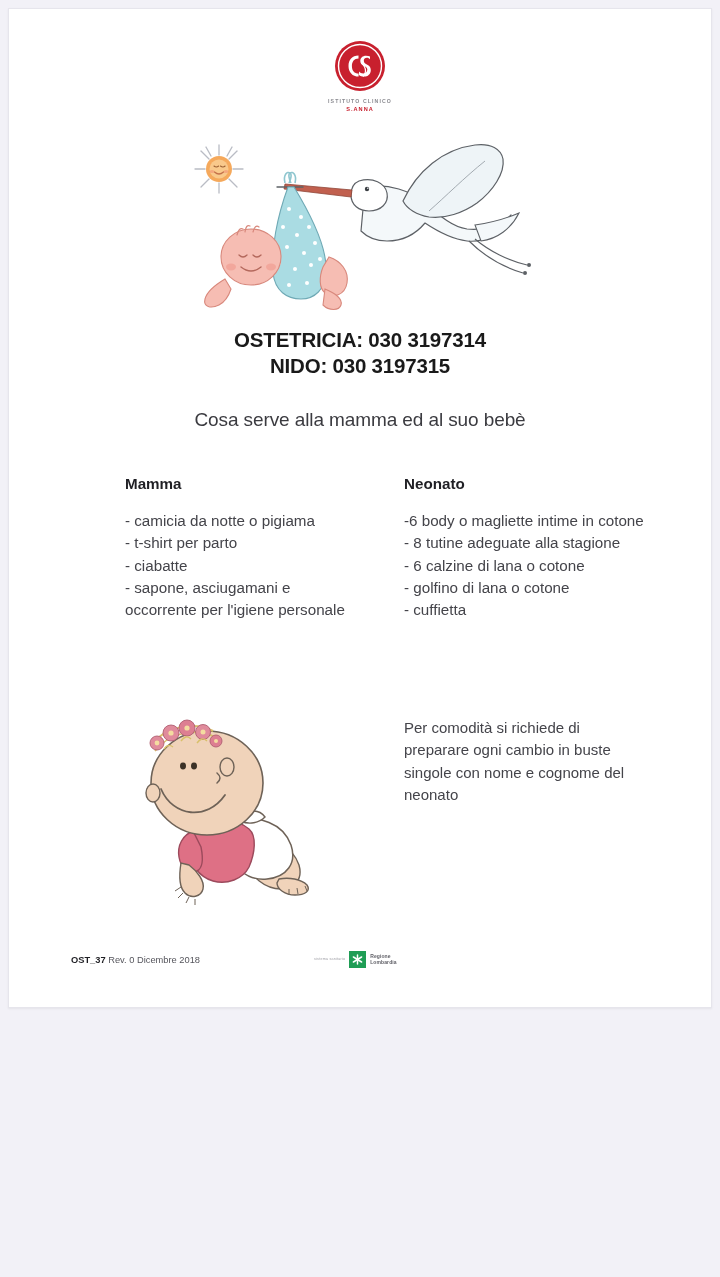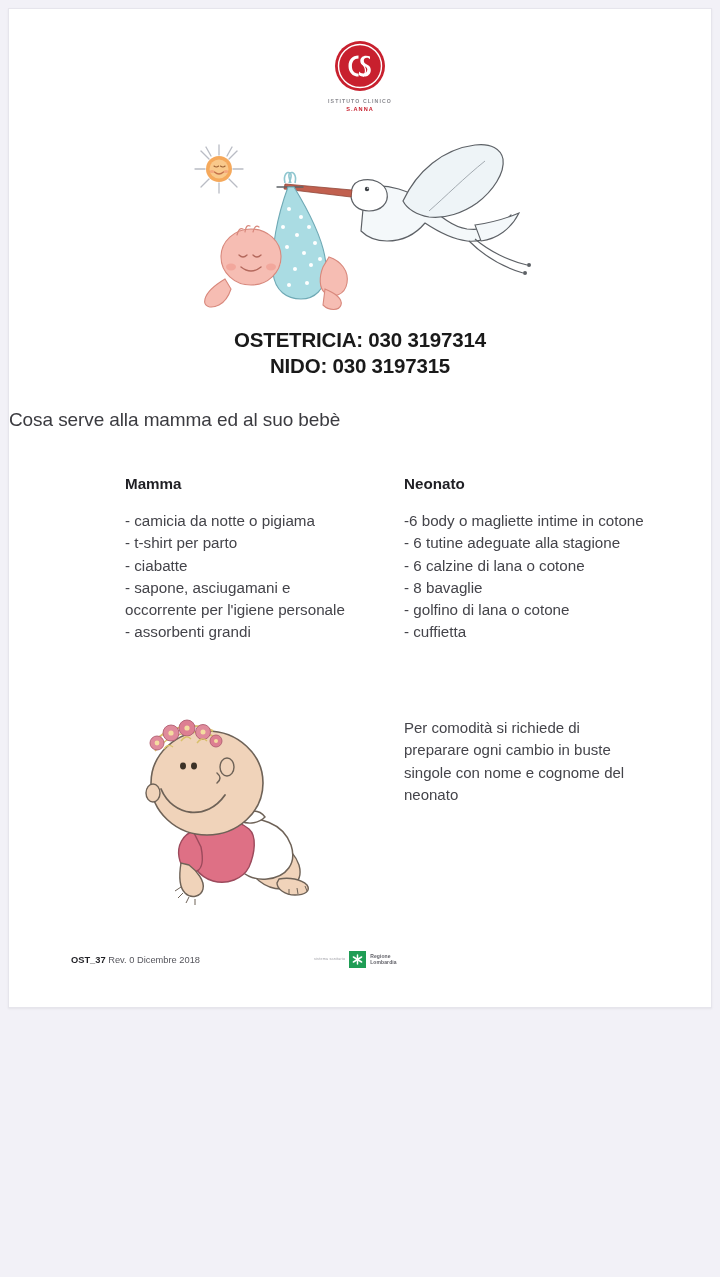--- a/index.html
+++ b/index.html
@@ -77,20 +77,21 @@
     line-height: 26px;
     letter-spacing: -0.2px;
   }
 
   
   .subtitle {
     position: absolute;
     left: 0;
     top: 400px;
     width: 100%;
+    text-align: center;
     font-size: 19px;
     color: #3b3b40;
     letter-spacing: -0.1px;
   }
 
   
   .col {
     position: absolute;
     font-size: 15.2px;
     line-height: 22.3px;
@@ -289,31 +290,29 @@
 
     <div class="subtitle">Cosa serve alla mamma ed al suo bebè</div>
 
     <div class="col col-mamma">
       <div class="col-head">Mamma</div>
       <ul>
         <li>- camicia da notte o pigiama</li>
         <li>- t-shirt per parto</li>
         <li>- ciabatte</li>
         <li>- sapone, asciugamani e occorrente per l'igiene personale</li>
-        <li>- assorbenti grandi</li>
       </ul>
     </div>
 
     <div class="col col-neonato">
       <div class="col-head">Neonato</div>
       <ul>
         <li>-6 body o magliette intime in cotone</li>
-        <li>- 6 tutine adeguate alla stagione</li>
+        <li>- 8 tutine adeguate alla stagione</li>
         <li>- 6 calzine di lana o cotone</li>
-        <li>- 8 bavaglie</li>
         <li>- golfino di lana o cotone</li>
         <li>- cuffietta</li>
       </ul>
     </div>
 
     <div class="note">Per comodità si richiede di preparare ogni cambio in buste singole con nome e cognome del neonato</div>
 
     <div class="baby-block">
       <svg width="205" height="198" viewBox="0 0 205 198">
 

